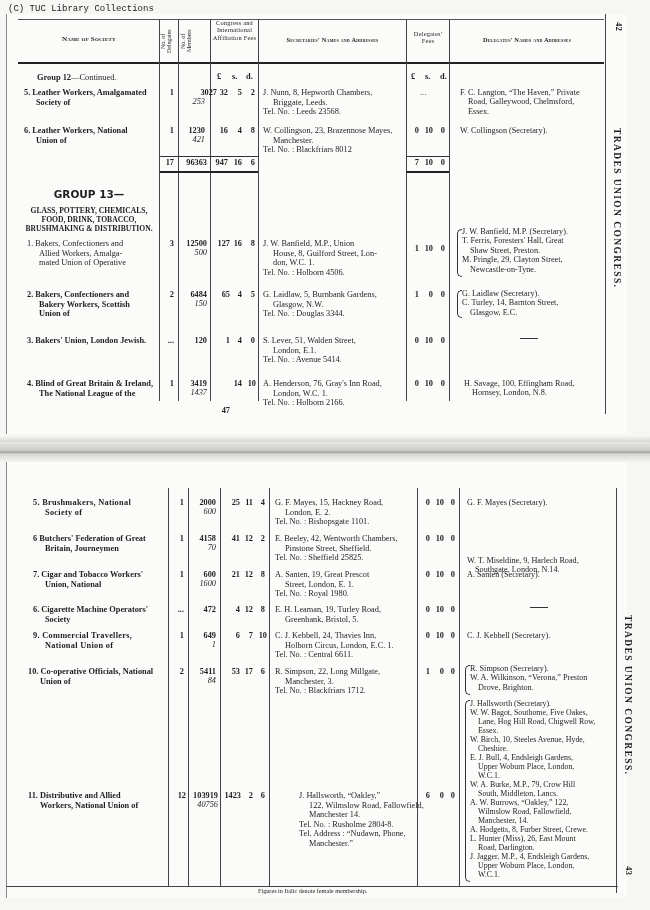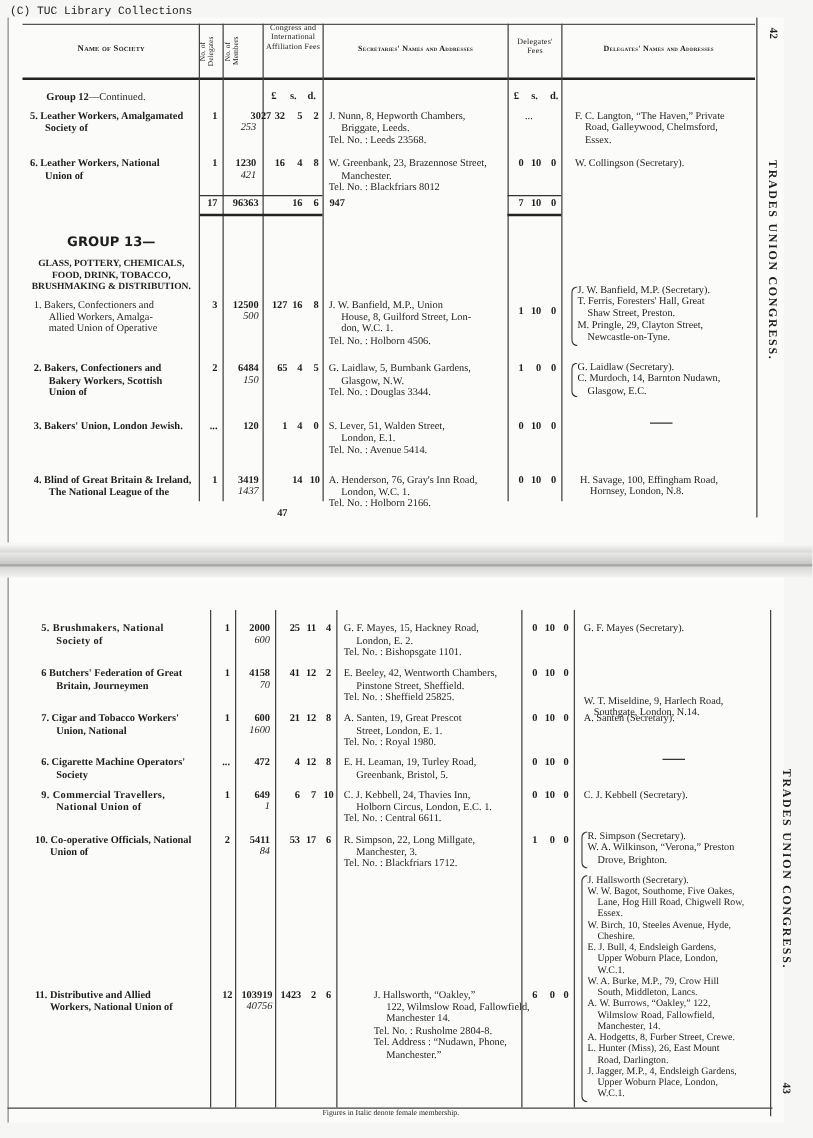--- a/index.html
+++ b/index.html
@@ -96,36 +96,36 @@
 <div class="soc" style="left:24px;top:126px;width:134px;">
   <span>6. Leather Workers, National</span><span class="indent">Union of</span>
 </div>
 <div class="num" style="left:160px;top:126px;width:14px;">1</div>
 <div class="num" style="left:180px;top:126px;width:25px;">1230</div>
 <div class="num italic" style="left:180px;top:135px;width:25px;">421</div>
 <div class="num" style="left:212px;top:126px;width:16px;">16</div>
 <div class="num" style="left:228px;top:126px;width:14px;">4</div>
 <div class="num" style="left:242px;top:126px;width:13px;">8</div>
 <div class="addr" style="left:263px;top:126px;width:142px;">
-  <span class="t">W. Greenbank, 23, Brazennose Street,</span>
+  <span class="t">W. Collingson, 23, Brazennose Mayes,</span>
     <span class="l">Manchester.</span>
     <span class="t">Tel. No. : Blackfriars 8012</span>
 </div>
 <div class="num" style="left:410px;top:126px;width:9px;">0</div>
 <div class="num" style="left:421px;top:126px;width:12px;">10</div>
 <div class="num" style="left:436px;top:126px;width:9px;">0</div>
 <div class="deleg" style="left:460px;top:126px;width:144px;">
   <span class="t">W. Collingson (Secretary).</span>
 </div>
 
 <div class="hline" style="left:160px;top:156px;width:98px;background:#333;"></div>
 <div class="hline" style="left:406px;top:156px;width:43px;background:#333;"></div>
 <div class="num" style="left:160px;top:158px;width:14px;">17</div>
 <div class="num" style="left:180px;top:158px;width:27px;">96363</div>
-<div class="num" style="left:212px;top:158px;width:16px;padding-left:48px;">947</div>
+<div class="num" style="left:212px;top:158px;width:16px;">947</div>
 <div class="num" style="left:228px;top:158px;width:14px;">16</div>
 <div class="num" style="left:242px;top:158px;width:13px;">6</div>
 <div class="num" style="left:410px;top:158px;width:9px;">7</div>
 <div class="num" style="left:421px;top:158px;width:12px;">10</div>
 <div class="num" style="left:436px;top:158px;width:9px;">0</div>
 <div class="hline thick" style="left:160px;top:171px;width:98px;"></div>
 <div class="hline thick" style="left:406px;top:171px;width:43px;"></div>
 
 <div class="group-title" style="left:20px;top:188px;width:138px;font-size:10.5px;">GROUP 13—</div>
 <div class="group-title" style="left:18px;top:206px;width:142px;font-size:7.6px;line-height:9px;font-family:'Liberation Serif',serif;">
@@ -174,21 +174,21 @@
   <span class="t">G. Laidlaw, 5, Burnbank Gardens,</span>
     <span class="l">Glasgow, N.W.</span>
     <span class="t">Tel. No. : Douglas 3344.</span>
 </div>
 <div class="num" style="left:410px;top:290px;width:9px;">1</div>
 <div class="num" style="left:421px;top:290px;width:12px;">0</div>
 <div class="num" style="left:436px;top:290px;width:9px;">0</div>
 <div class="brace" style="left:457px;top:290px;height:26px;"></div>
 <div class="deleg" style="left:462px;top:289px;width:142px;">
   <span class="t">G. Laidlaw (Secretary).</span>
-    <span class="t">C. Murdoch, 14, Barnton Nudawn,</span>
+    <span class="t">C. Turley, 14, Barnton Street,</span>
     <span class="l">Glasgow, E.C.</span>
 </div>
 
 <div class="soc" style="left:27px;top:336px;width:131px;">
   <span>3. Bakers' Union, London Jewish.</span>
 </div>
 <div class="num" style="left:160px;top:336px;width:14px;">...</div>
 <div class="num" style="left:180px;top:336px;width:27px;">120</div>
 <div class="num" style="left:212px;top:336px;width:18px;">1</div>
 <div class="num" style="left:230px;top:336px;width:12px;">4</div>

